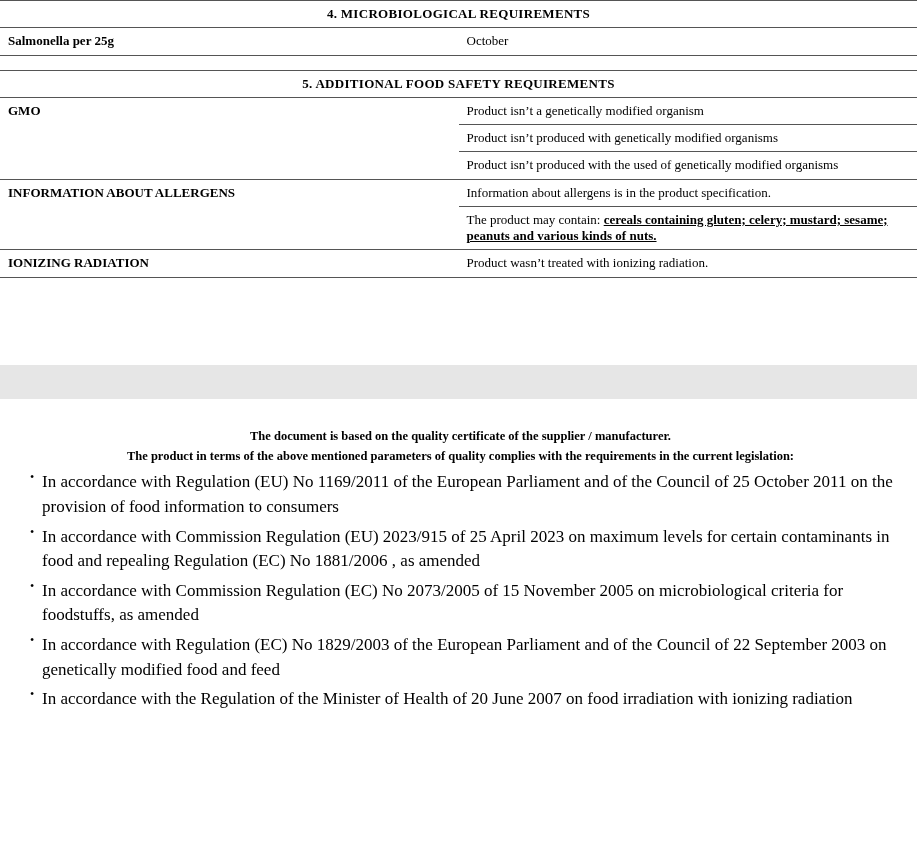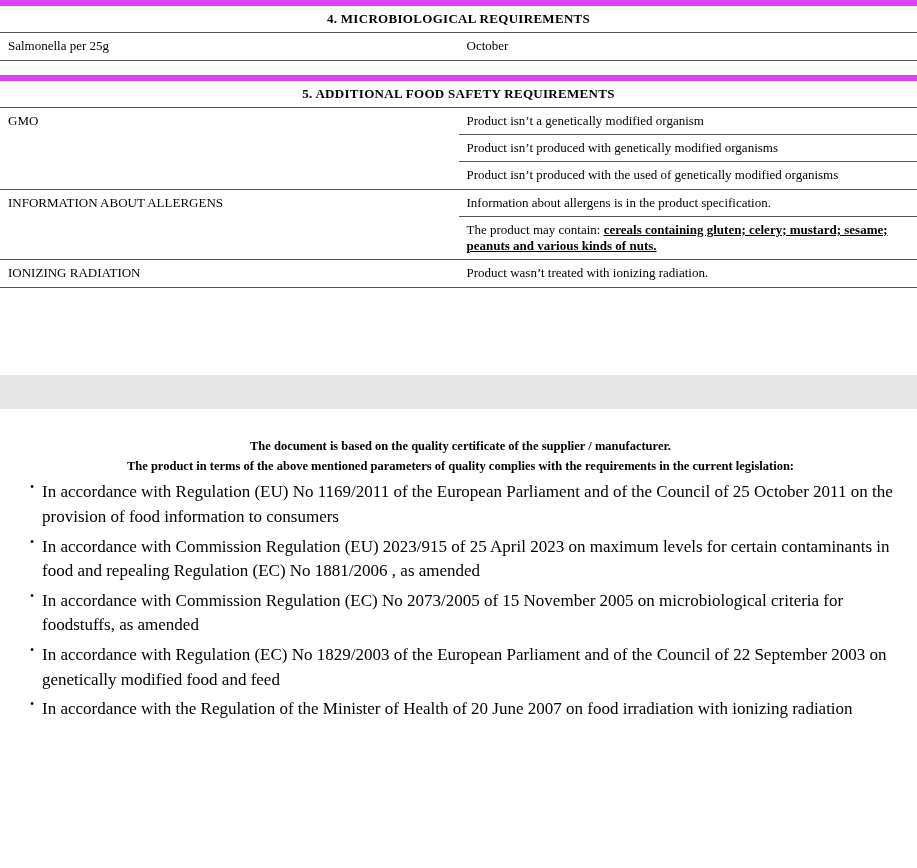--- a/index.html
+++ b/index.html
@@ -19,42 +19,42 @@
     width: 917px;
     height: 868px;
     background: #ffffff;
   }
 
   
   table.doc-table {
     width: 917px;
     border-collapse: collapse;
     table-layout: fixed;
-    border-top: 6px solid #d946ef;
+    border-top: 1px solid #d946ef;
     border-bottom: 1px solid #555;
   }
   table.doc-table td {
     border: 1px solid #555;
     border-left: none;
     border-right: none;
     padding: 5px 8px;
     vertical-align: top;
     font-size: 13px;
     line-height: 1.25;
   }
   td.section-header {
     text-align: center;
     font-weight: bold;
     font-size: 14.5px;
     letter-spacing: 0.3px;
     padding: 6px 8px 7px 8px;
   }
   td.label-cell {
     width: 360px;
-    font-weight: normal;
+    font-weight: bold;
     font-size: 13.5px;
     padding-left: 8px;
     border-right: 1px solid #555;
   }
   td.value-cell {
     font-size: 12.5px;
     padding-left: 10px;
     font-family: "Liberation Serif", serif;
   }
   td.value-cell .underline-bold {

